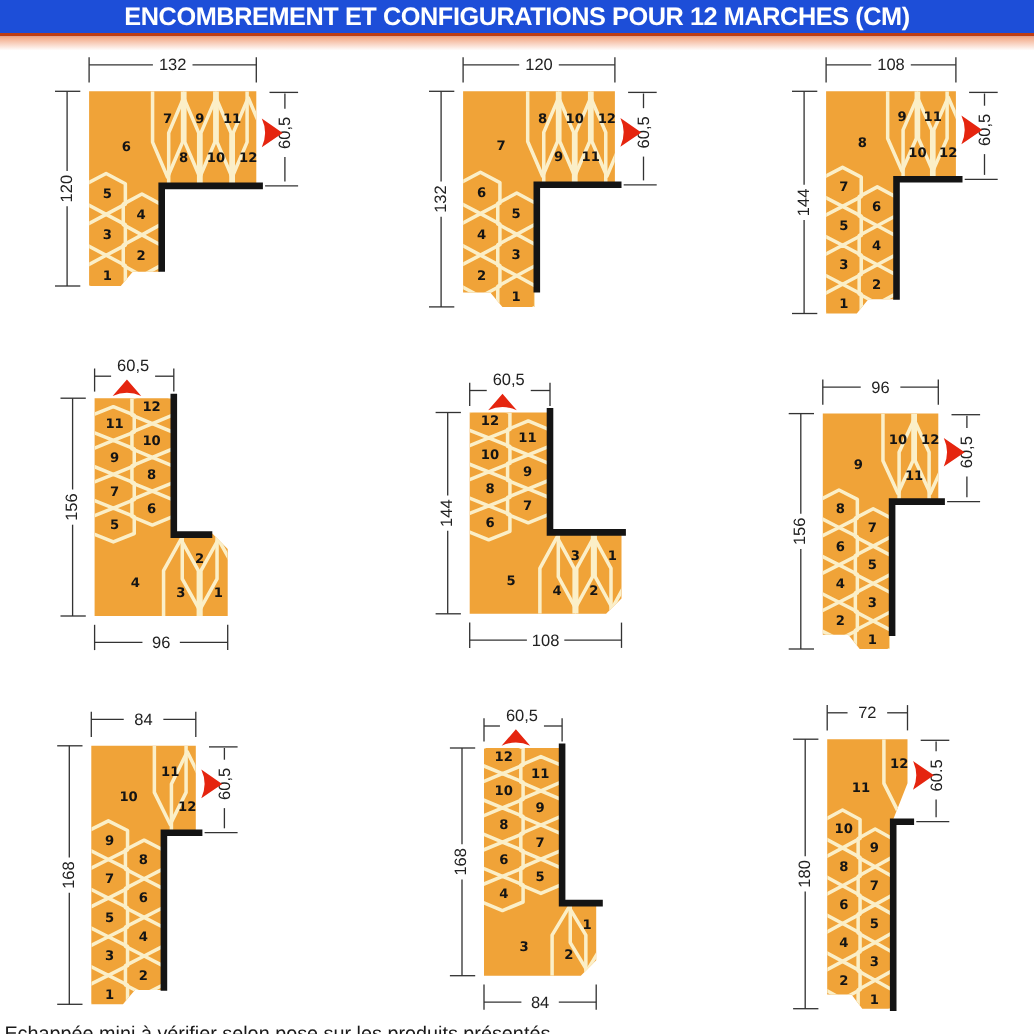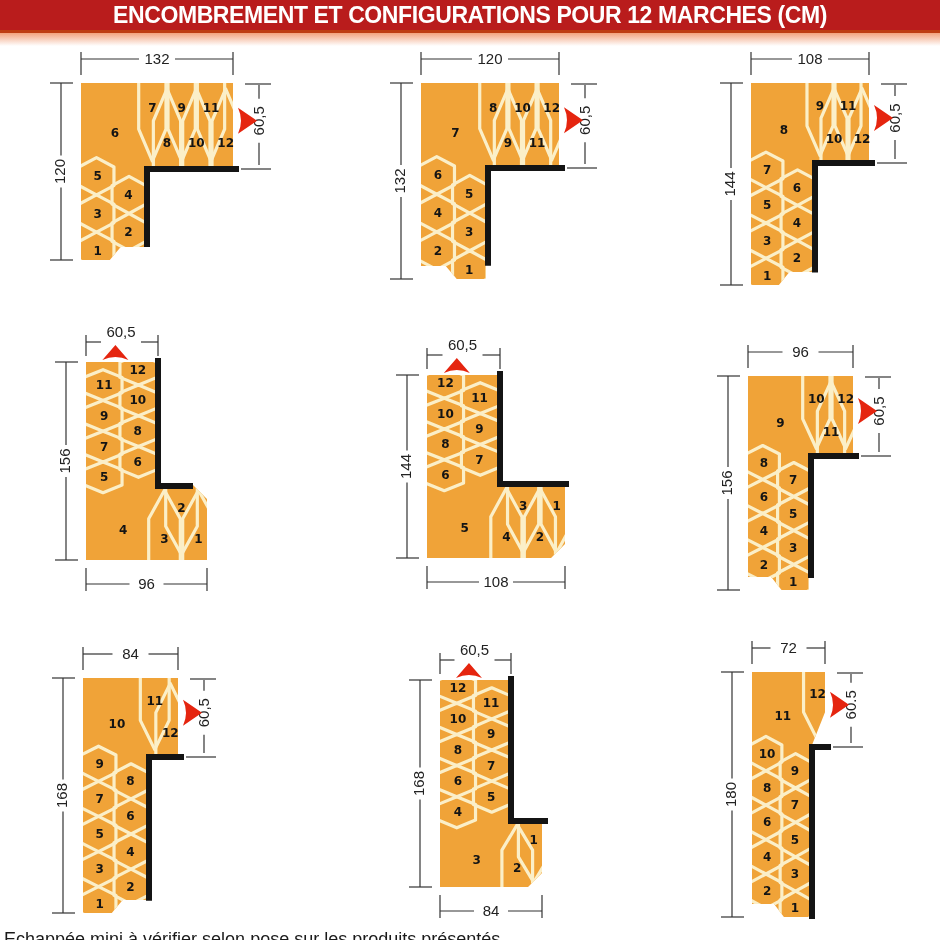--- a/index.html
+++ b/index.html
@@ -1,18 +1,18 @@
 <!DOCTYPE html>
 <html><head>
 <meta charset="utf-8">
 <style>
   html,body{margin:0;padding:0;background:#fff;}
   #page{position:relative;width:940px;height:940px;background:#fff;overflow:hidden;
         font-family:"Liberation Sans",sans-serif;}
-  #banner{position:absolute;left:0;top:0;width:940px;height:30px;background:#b91c1c;
+  #banner{position:absolute;left:0;top:0;width:940px;height:30px;background:#1d4ed8;
           border-bottom:3px solid #BE3D12;display:flex;align-items:center;justify-content:center;}
   #banner span{color:#fff;font-weight:bold;font-size:23px;letter-spacing:-0.4px;white-space:nowrap;}
   #fade{position:absolute;left:0;top:33px;width:940px;height:13px;
         background:linear-gradient(#F2A37E,#ffffff);}
   .diag{position:absolute;margin:0;padding:0;}
   svg{overflow:visible;display:block;}
   .num{font-family:"DejaVu Sans",sans-serif;font-weight:bold;font-size:12px;fill:#141414;}
   .dim{font-family:"Liberation Sans",sans-serif;font-size:15px;fill:#222;}
   #footer{position:absolute;left:4px;top:929px;width:930px;font-size:18px;color:#1a1a1a;
           white-space:nowrap;}

